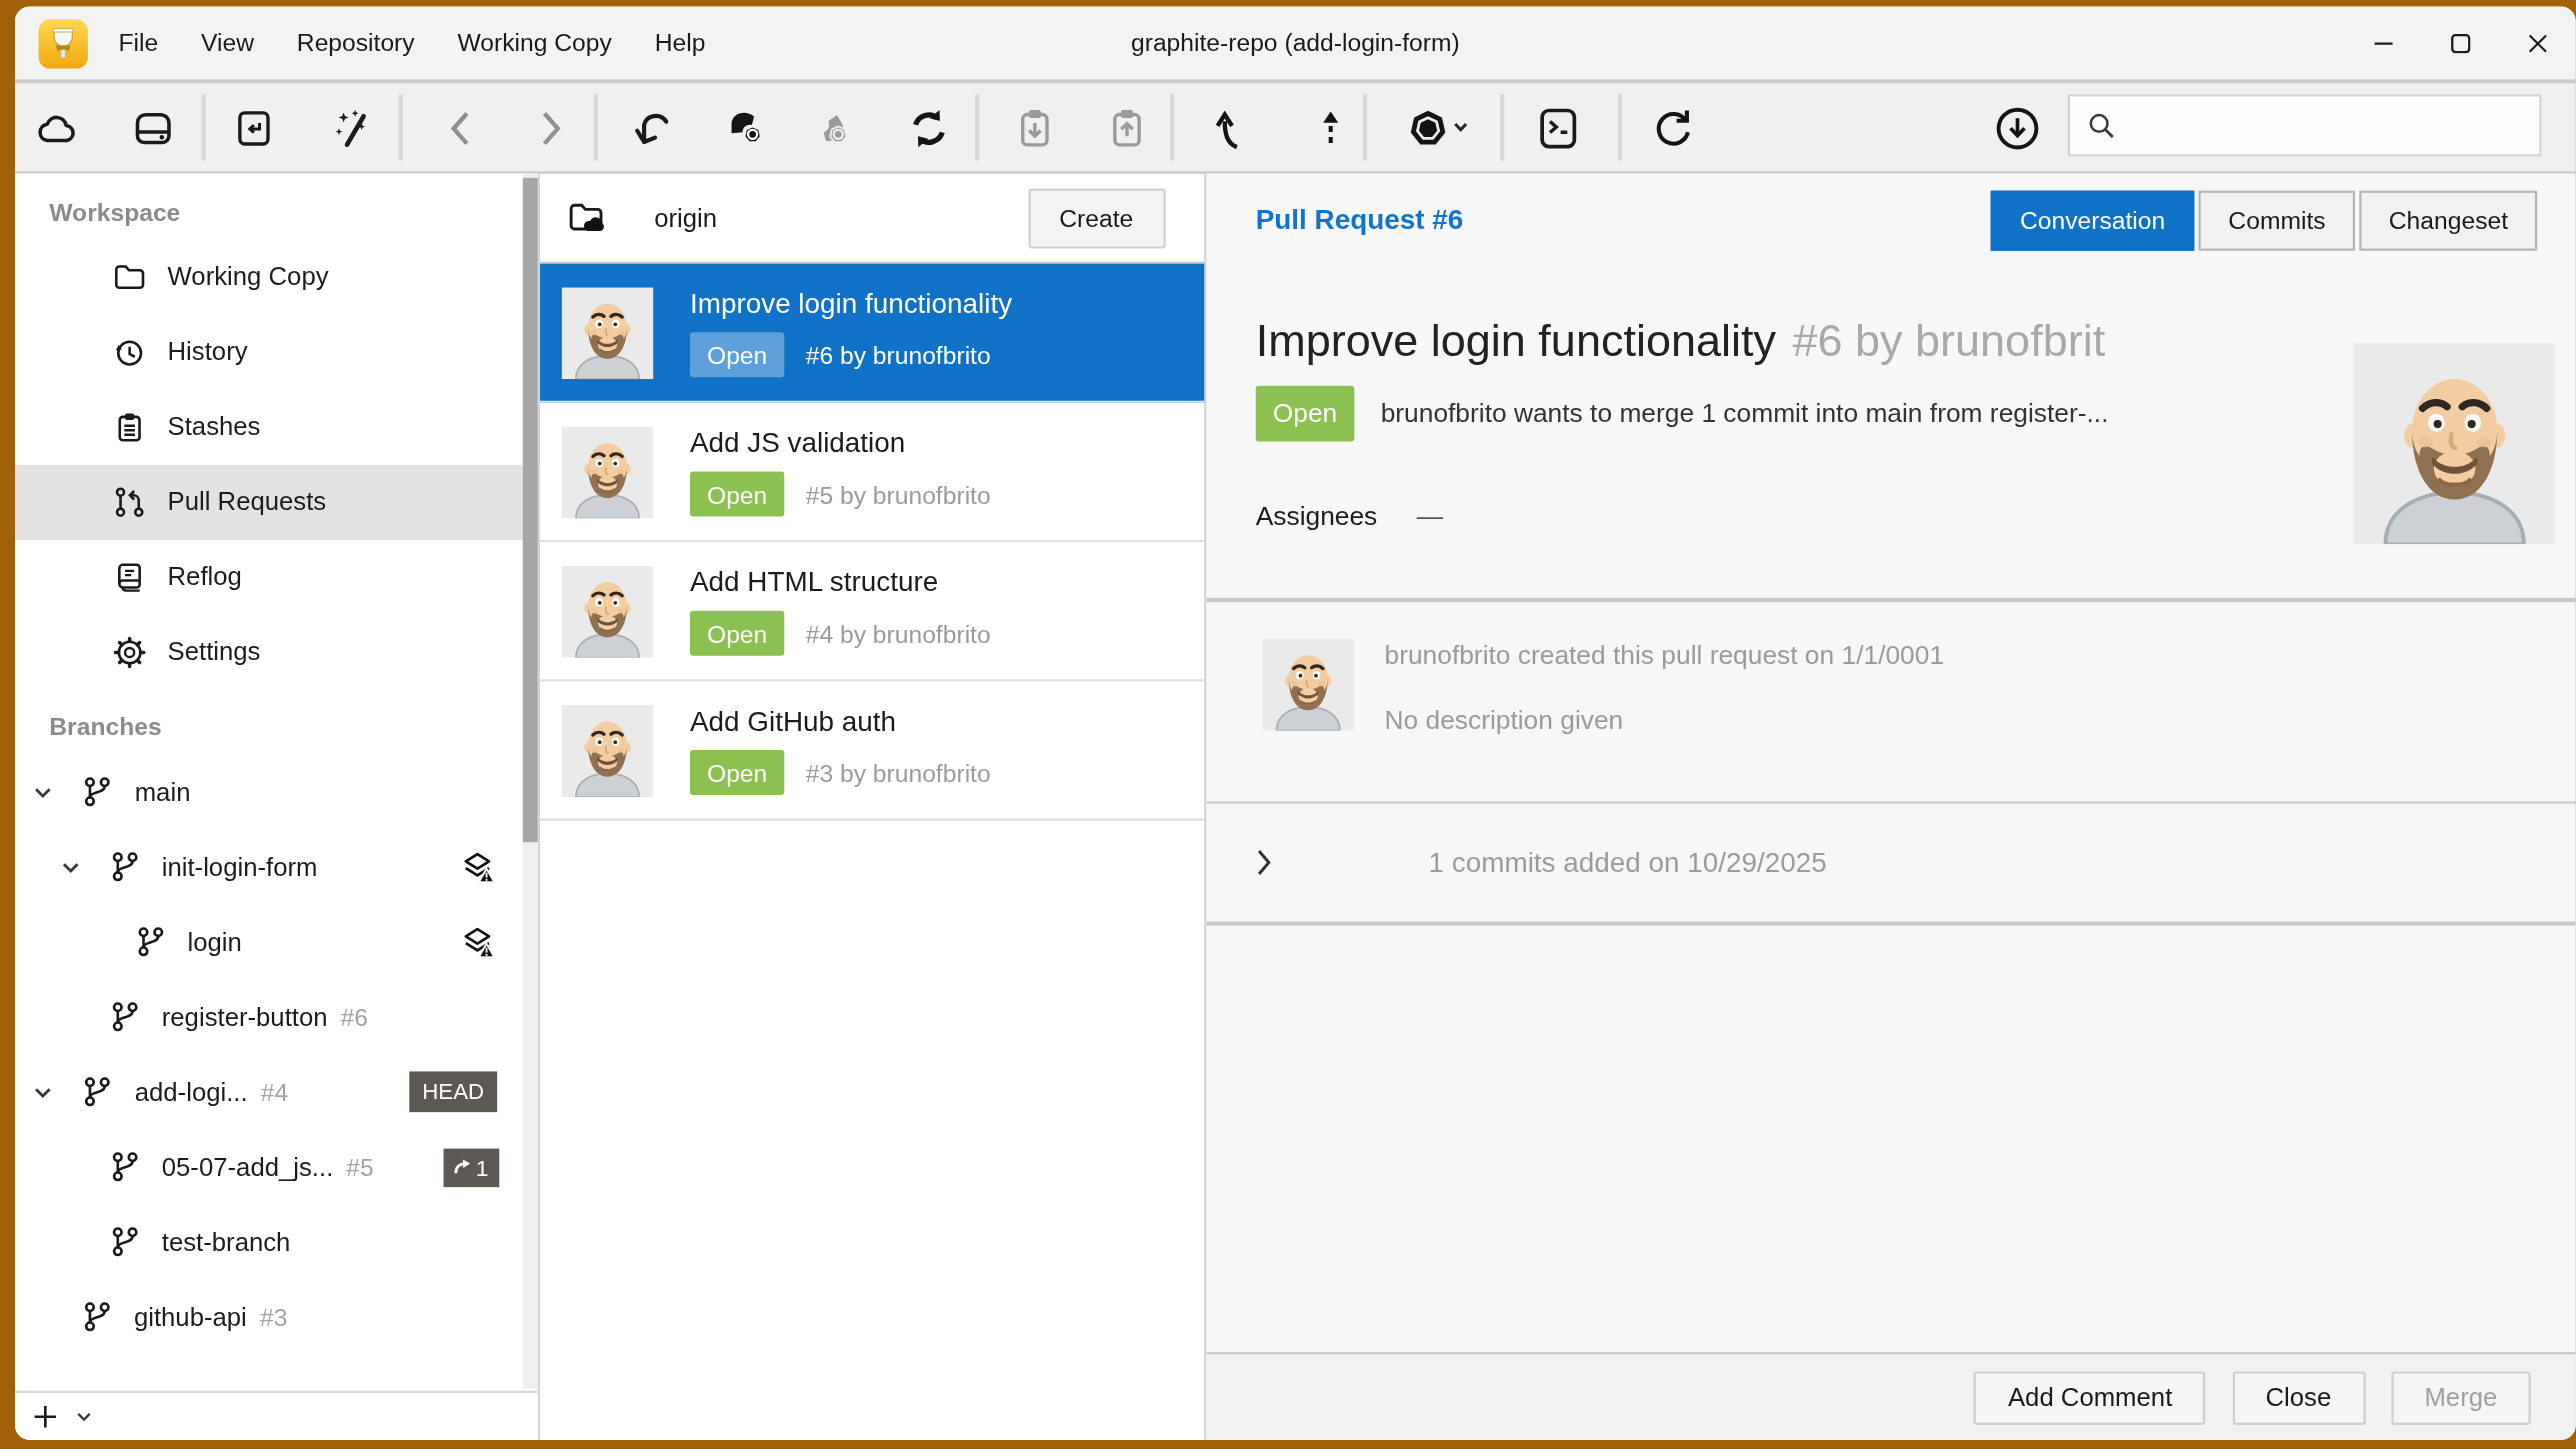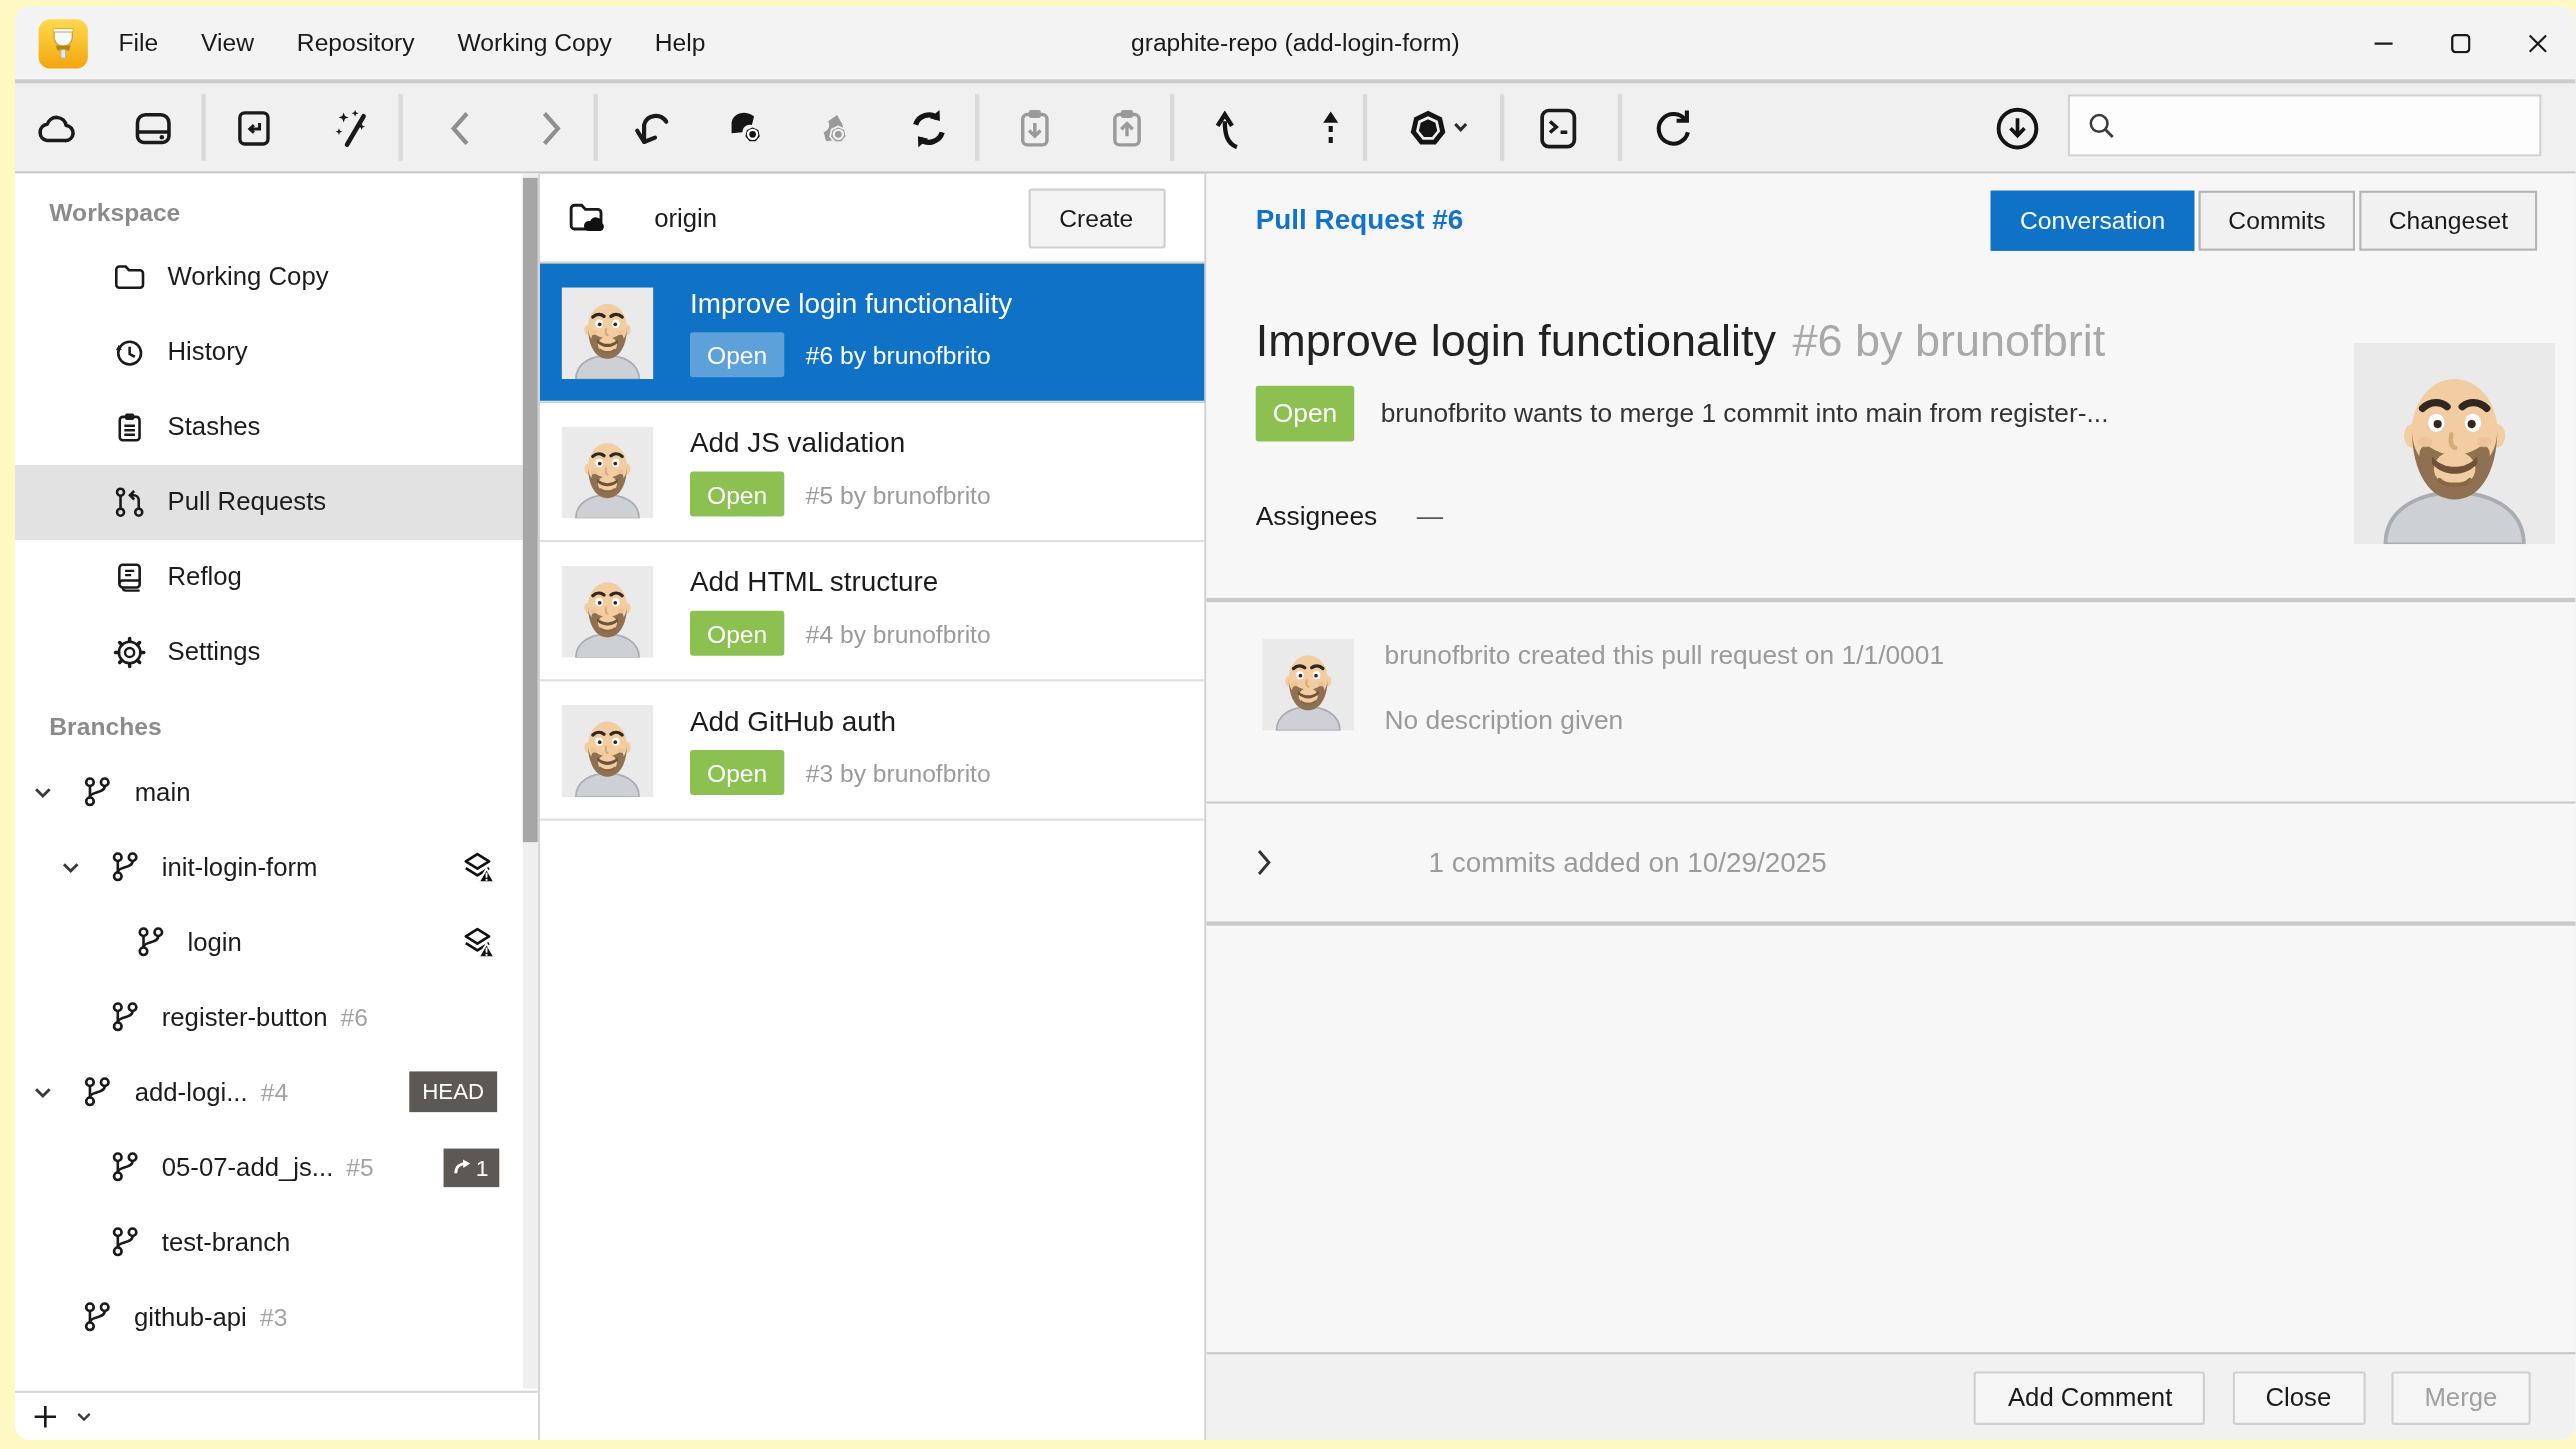--- a/index.html
+++ b/index.html
@@ -1,16 +1,16 @@
 <!DOCTYPE html>
 <html style="font-size:12.3px"><head>
 <meta charset="utf-8">
 <style>
   html,body{margin:0;padding:0;background:#3b4955;}
-  .viewport{width:2576px;height:1449px;overflow:hidden;position:relative;background:#fef9c3;}
+  .viewport{width:2576px;height:1449px;overflow:hidden;position:relative;background:#a16207;}
   .stage{width:1202px;height:676px;position:relative;transform:scale(2.14286);transform-origin:0 0;
          font-family:"Liberation Sans","DejaVu Sans",sans-serif;color:#1b1b1b;}
   .window{position:absolute;left:7px;top:3.1px;right:0;bottom:3.8px;background:#f0f0f0;border-radius:7px;
           overflow:hidden;display:flex;flex-direction:column;}
   
   .titlebar{height:34px;background:#f3f3f3;border-bottom:2.3px solid #cdcdcd;display:flex;align-items:center;position:relative;flex:0 0 auto;}
   .app-icon{width:23px;height:23px;margin-left:10.7px;border-radius:5.4px;background:linear-gradient(#ffd94f,#f2a60d);
             display:flex;align-items:center;justify-content:center;flex:0 0 auto;}
   .menus{display:flex;margin-left:4.6px;}
   .menu{padding:0 10px;font-size:11.5px;color:#1a1a1a;line-height:34px;cursor:default;}

